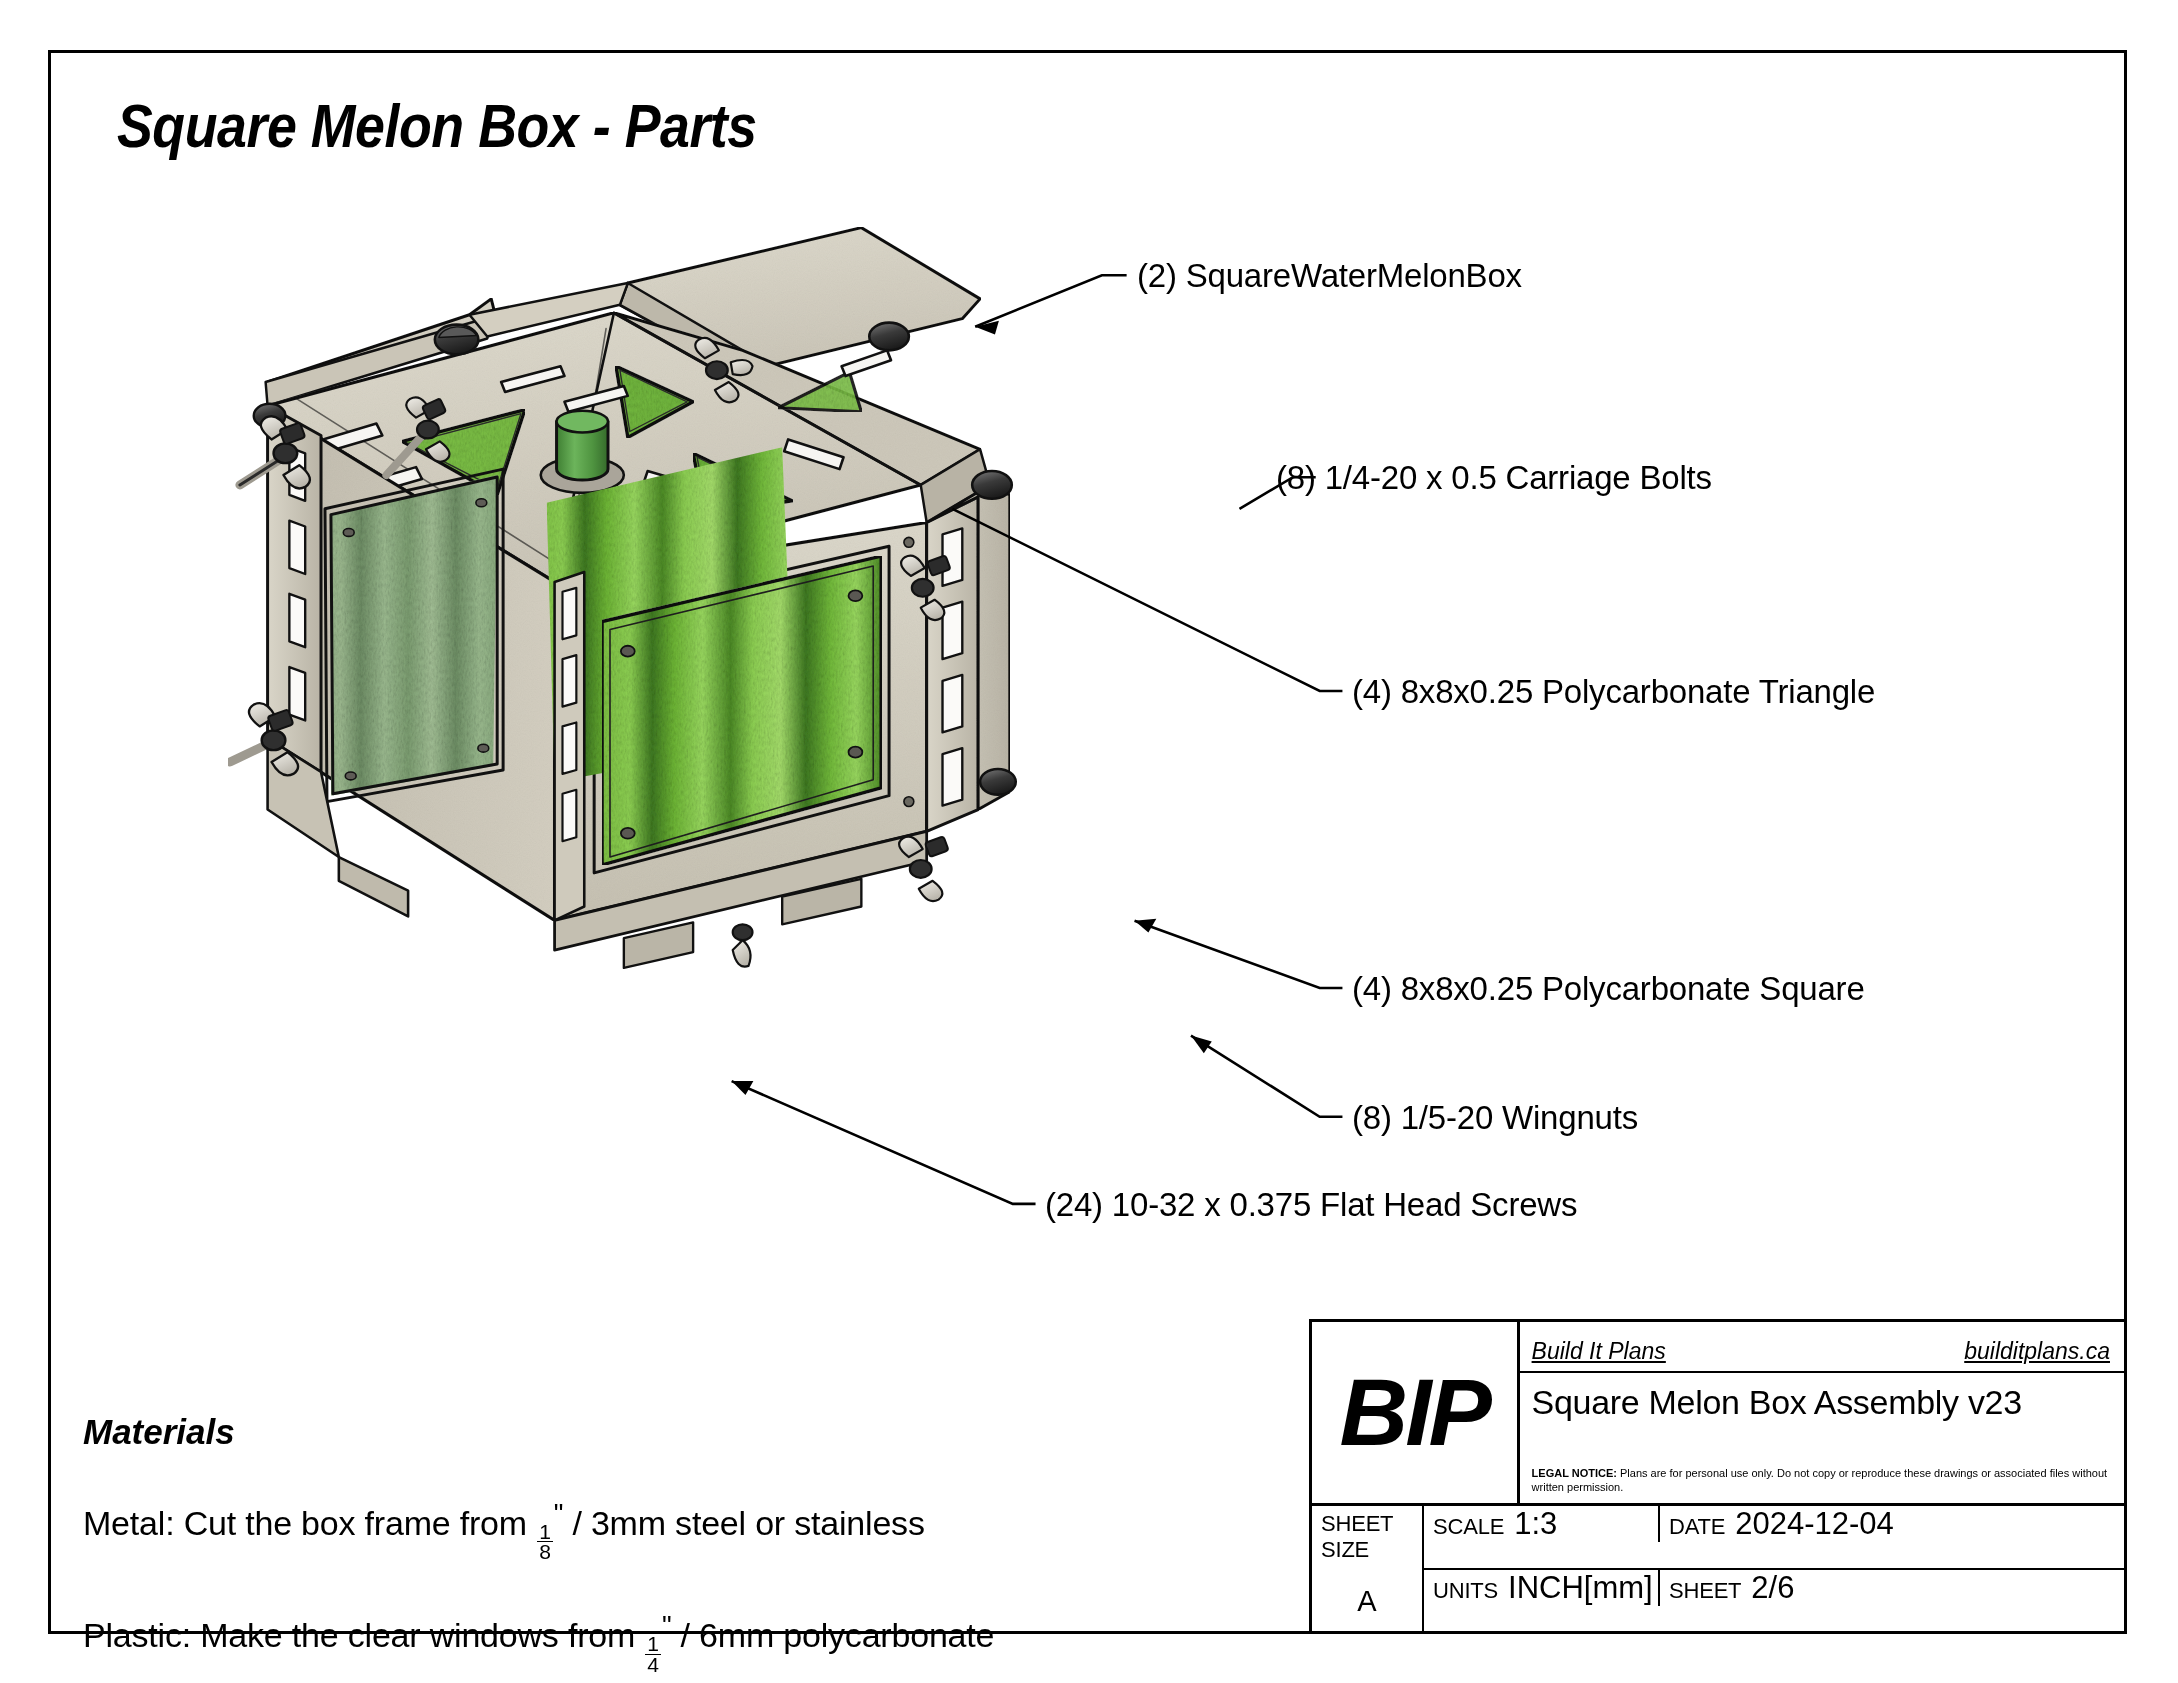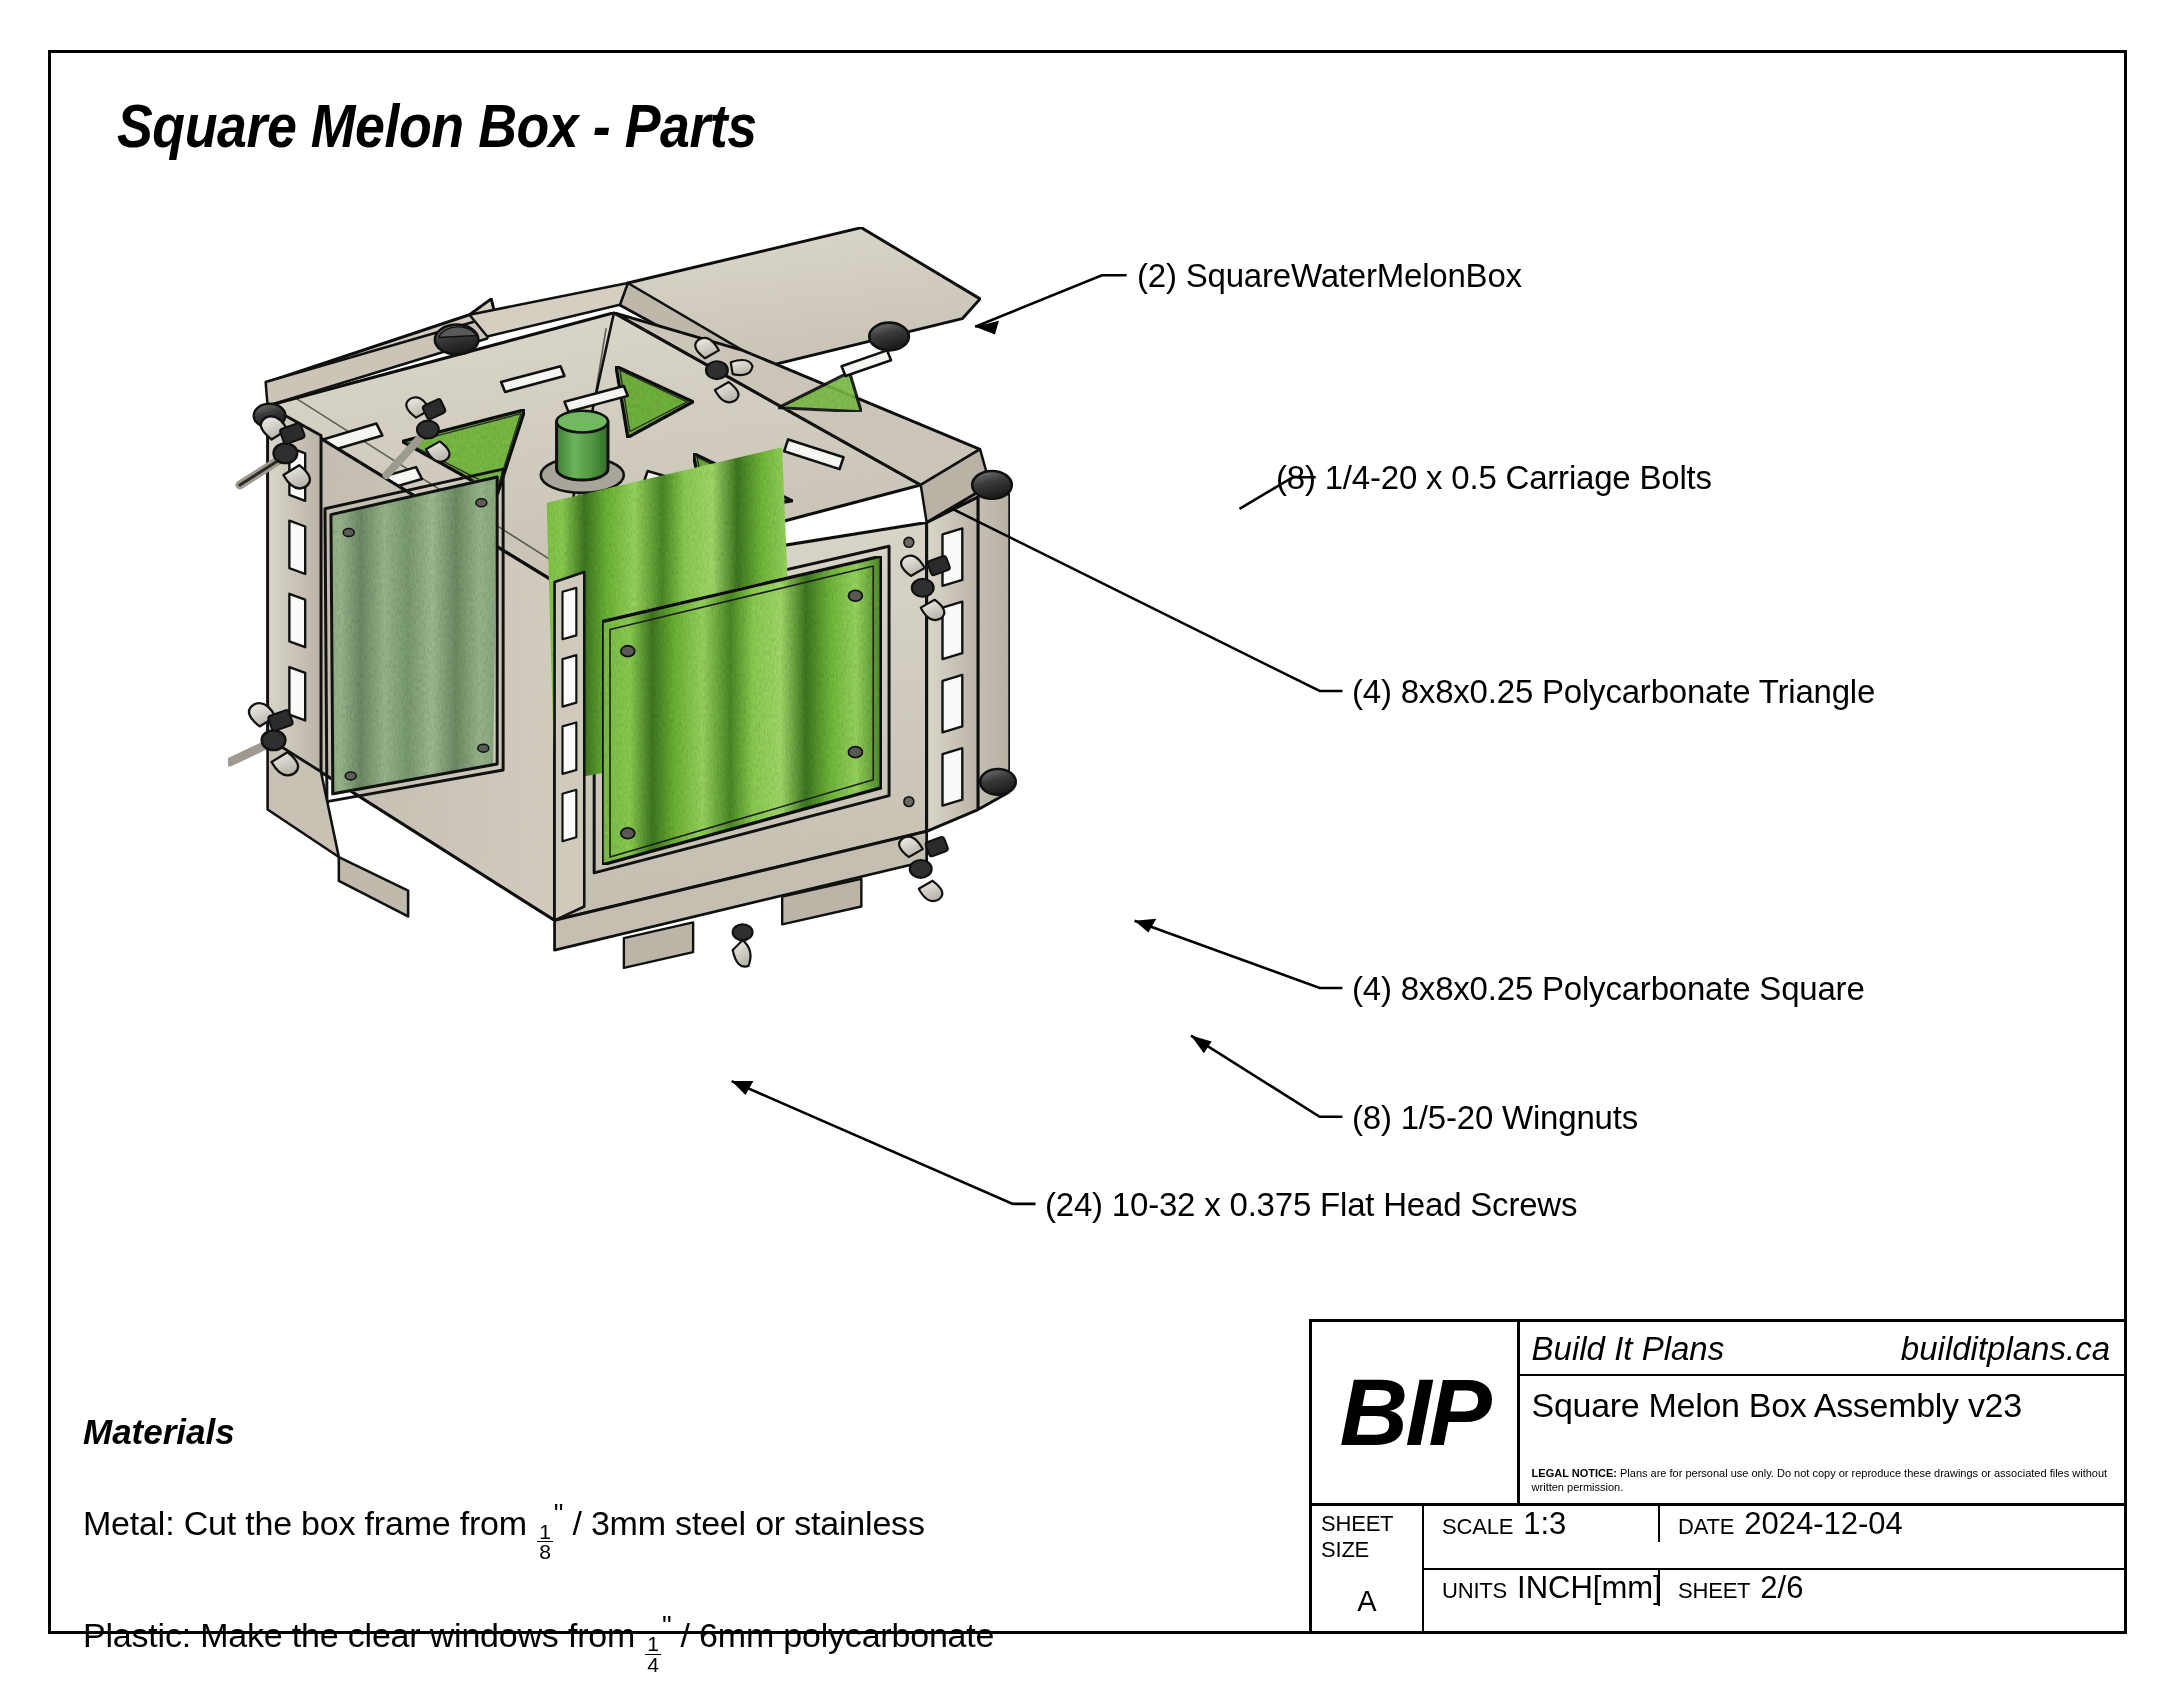--- a/index.html
+++ b/index.html
@@ -33,34 +33,34 @@
 
   
   #title-block{position:absolute;left:1309px;top:1319px;width:818px;height:315px;
     border:3px solid #000;box-sizing:border-box;display:flex;flex-direction:column;background:#fff;}
   #tb-upper{display:flex;flex:1 1 auto;border-bottom:3px solid #000;min-height:0;}
   #tb-logo-cell{width:235px;border-right:3px solid #000;display:flex;align-items:center;justify-content:center;}
   #tb-logo{font-size:95px;font-weight:bold;font-style:italic;letter-spacing:-3px;
     font-family:"Liberation Sans","DejaVu Sans",sans-serif;}
   #tb-right{flex:1 1 auto;display:flex;flex-direction:column;min-width:0;}
   #tb-brandrow{display:flex;justify-content:space-between;align-items:center;
-    border-bottom:2px solid #000;padding:8px 14px 6px 12px;font-style:italic;font-size:33px;}
+    border-bottom:2px solid #000;padding:16px 14px 6px 12px;font-style:italic;font-size:23px;text-decoration:underline;}
   #tb-docrow{padding:10px 12px 0 12px;font-size:34px;letter-spacing:-0.3px;}
   #tb-legal{margin-top:auto;padding:0 12px 8px 12px;font-size:11px;line-height:1.34;}
   #tb-legal b{font-weight:bold;}
   #tb-lower{display:flex;height:125px;flex:0 0 125px;}
   .tb-cell{border-right:2px solid #000;box-sizing:border-box;position:relative;}
   #tb-sheetsize{width:112px;}
   #tb-quantity{width:154px;}
   #tb-scalestack{flex:1 1 auto;display:flex;flex-direction:column;}
   .tb-hdr{font-size:22px;padding:5px 0 0 9px;letter-spacing:-0.2px;}
   .tb-center-val{font-size:29px;text-align:center;margin-top:22px;}
   .tb-row{display:flex;flex:1 1 50%;align-items:baseline;border-bottom:2px solid #000;min-height:0;}
   .tb-row:last-child{border-bottom:none;}
-  .tb-sub{box-sizing:border-box;display:flex;align-items:baseline;padding-left:18px;}
+  .tb-sub{box-sizing:border-box;display:flex;align-items:baseline;padding-left:9px;}
   .tb-sub.bl{border-right:2px solid #000;width:236px;}
   .tb-sub.br{flex:1 1 auto;}
   .tb-lab{font-size:22px;padding-top:6px;letter-spacing:-0.2px;}
   .tb-val{font-size:31px;margin-left:10px;}
 
   
   #iso{position:absolute;left:228px;top:188px;width:1049px;height:1059px;}
   #iso svg{width:100%;height:100%;display:block;}
   
   #leaders{position:absolute;left:0;top:0;width:2178px;height:1683px;pointer-events:none;}

